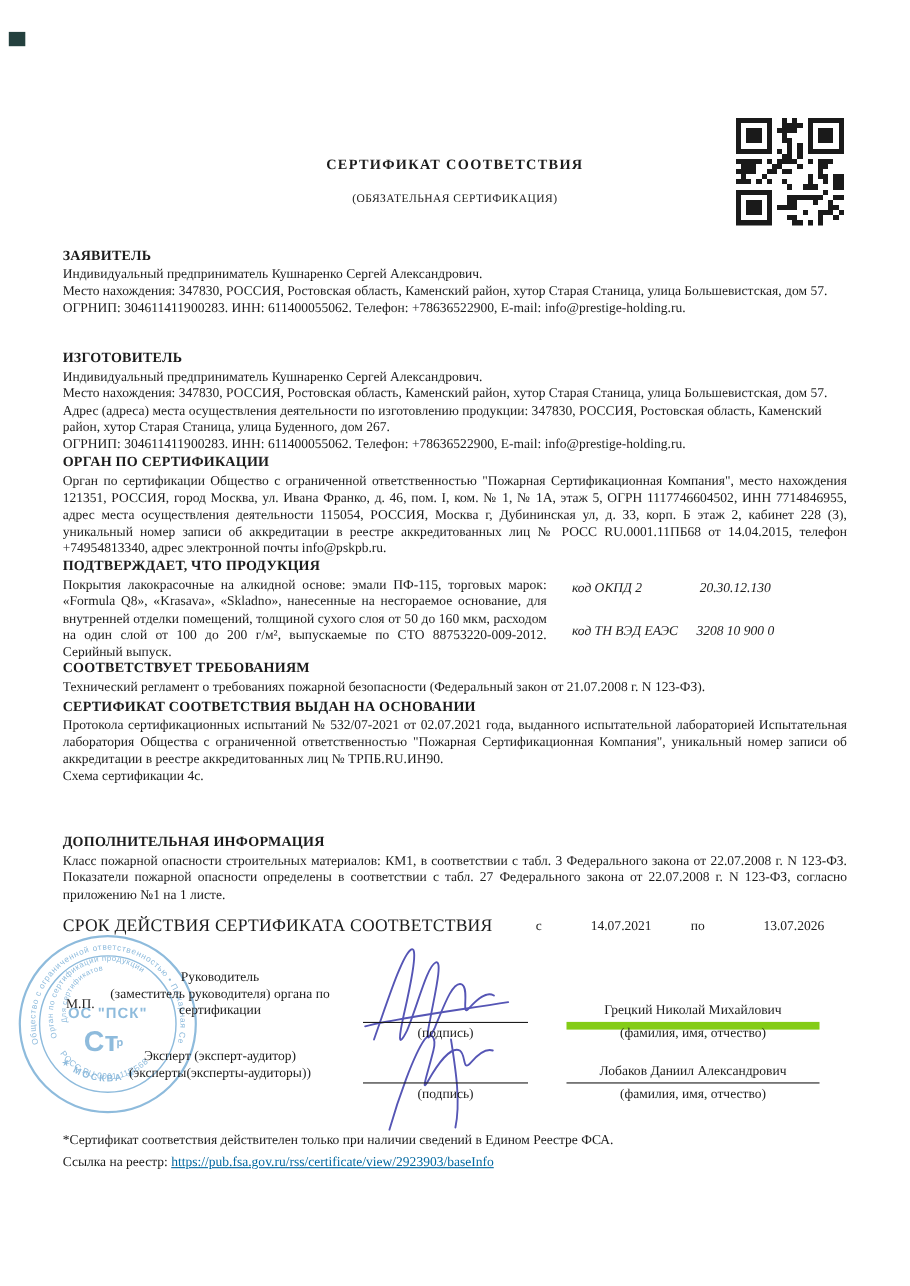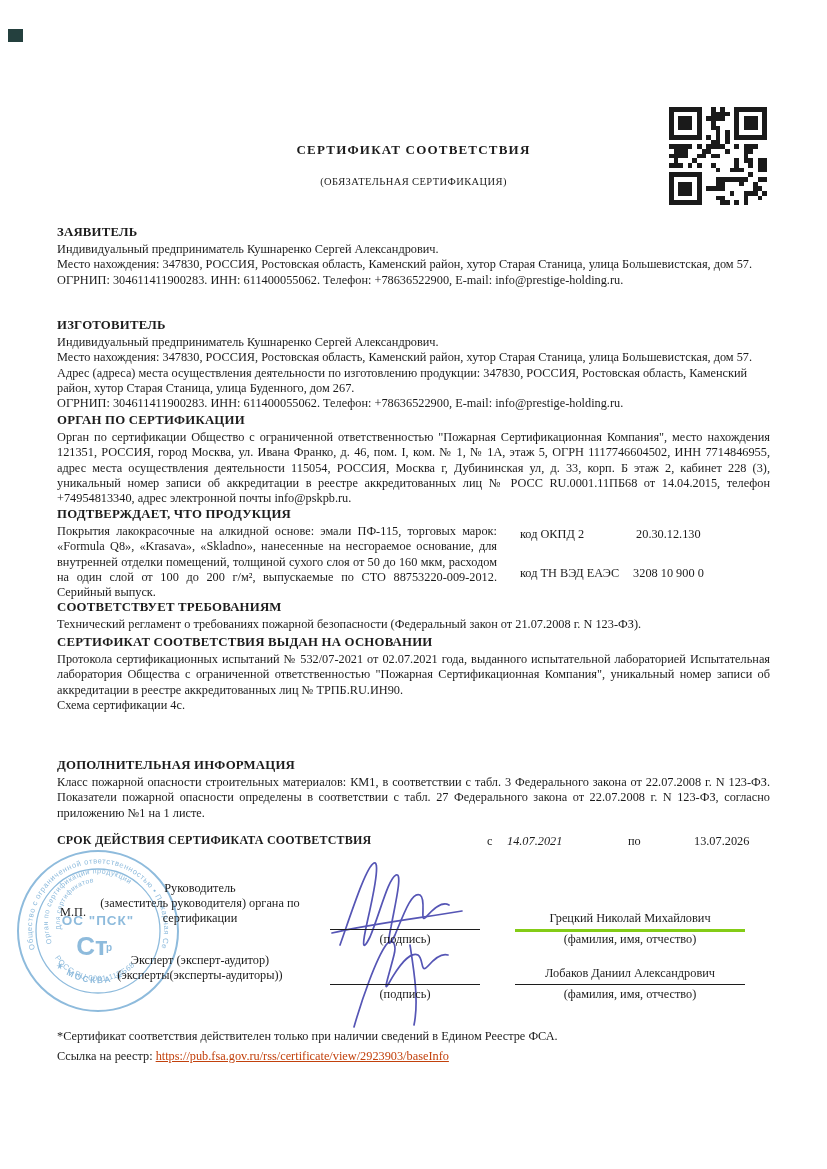--- a/index.html
+++ b/index.html
@@ -18,49 +18,49 @@
   .doc-number .num-underline{text-decoration:underline;}
   
   .qr-wrap{position:absolute;left:668px;top:107px;width:100px;height:98px;}
   
   .sec{position:absolute;left:57px;width:713px;font-size:12.3px;line-height:15.3px;}
   .sec h2{margin:0 0 2px 0;font-size:12.8px;line-height:16px;font-weight:bold;letter-spacing:.2px;}
   .sec p{margin:0;}
   .just{text-align:justify;}
   .nowrap{white-space:nowrap;}
   .prod-text{width:440px;}
-  .codes{position:absolute;left:0;top:0;width:713px;height:100px;pointer-events:none;}
+  .codes{position:absolute;left:0;top:0;width:713px;height:100px;pointer-events:none;font-style:italic;}
   .code-row{position:absolute;white-space:nowrap;}
   .code-label{display:inline-block;}
   .code-val{display:inline-block;}
   
   .validity{position:absolute;left:57px;top:833px;width:713px;height:18px;font-size:12.3px;}
-  .validity .vh{position:absolute;left:0;top:0;font-size:12px;font-weight:bold;letter-spacing:.2px;text-align:right;}
+  .validity .vh{position:absolute;left:0;top:0;font-size:16px;font-weight:normal;letter-spacing:.2px;text-align:right;}
   .validity .vfrom{position:absolute;left:430px;top:1px;}
-  .validity .vd1{position:absolute;left:450px;top:1px;font-style:italic;}
+  .validity .vd1{position:absolute;left:480px;top:1px;}
   .validity .vto{position:absolute;left:571px;top:1px;}
   .validity .vd2{position:absolute;left:637px;top:1px;}
   
   .sigzone{position:absolute;left:0;top:845px;width:827px;height:175px;font-size:12.3px;}
   .mp{position:absolute;left:60px;top:60px;}
   .role1{position:absolute;left:95px;top:36px;width:210px;text-align:center;line-height:15px;}
   .role2{position:absolute;left:95px;top:108px;width:210px;text-align:center;line-height:15px;}
   .sigline1{position:absolute;left:330px;top:66px;width:150px;border-bottom:1px solid #1c1c1c;height:18px;}
   .sigline2{position:absolute;left:330px;top:121px;width:150px;border-bottom:1px solid #1c1c1c;height:18px;}
   .siglab1{position:absolute;left:330px;top:87px;width:150px;text-align:center;}
   .siglab2{position:absolute;left:330px;top:142px;width:150px;text-align:center;}
-  .name1{position:absolute;left:515px;top:66px;width:230px;text-align:center;border-bottom:3px solid #84cc16;height:18px;}
+  .name1{position:absolute;left:515px;top:66px;width:230px;text-align:center;border-bottom:7px solid #84cc16;height:18px;}
   .name2{position:absolute;left:515px;top:121px;width:230px;text-align:center;border-bottom:1px solid #1c1c1c;height:18px;}
   .namelab1{position:absolute;left:515px;top:87px;width:230px;text-align:center;}
   .namelab2{position:absolute;left:515px;top:142px;width:230px;text-align:center;}
   .stamp-wrap{position:absolute;left:12px;top:0px;width:172px;height:172px;opacity:.88;}
   .ink-wrap{position:absolute;left:320px;top:8px;width:170px;height:176px;}
   
   .footer{position:absolute;left:57px;top:1026px;width:713px;font-size:12.3px;line-height:20px;}
-  .footer a{color:#c2410c;text-decoration:underline;}
+  .footer a{color:#0369a1;text-decoration:underline;}
 </style>
 </head>
 <body>
 
 <div class="page">
 
   <div class="corner-mark"></div>
 
   <div class="qr-wrap">
     <svg id="qr-svg" width="100" height="98" viewBox="0 0 21 21" shape-rendering="crispEdges">

